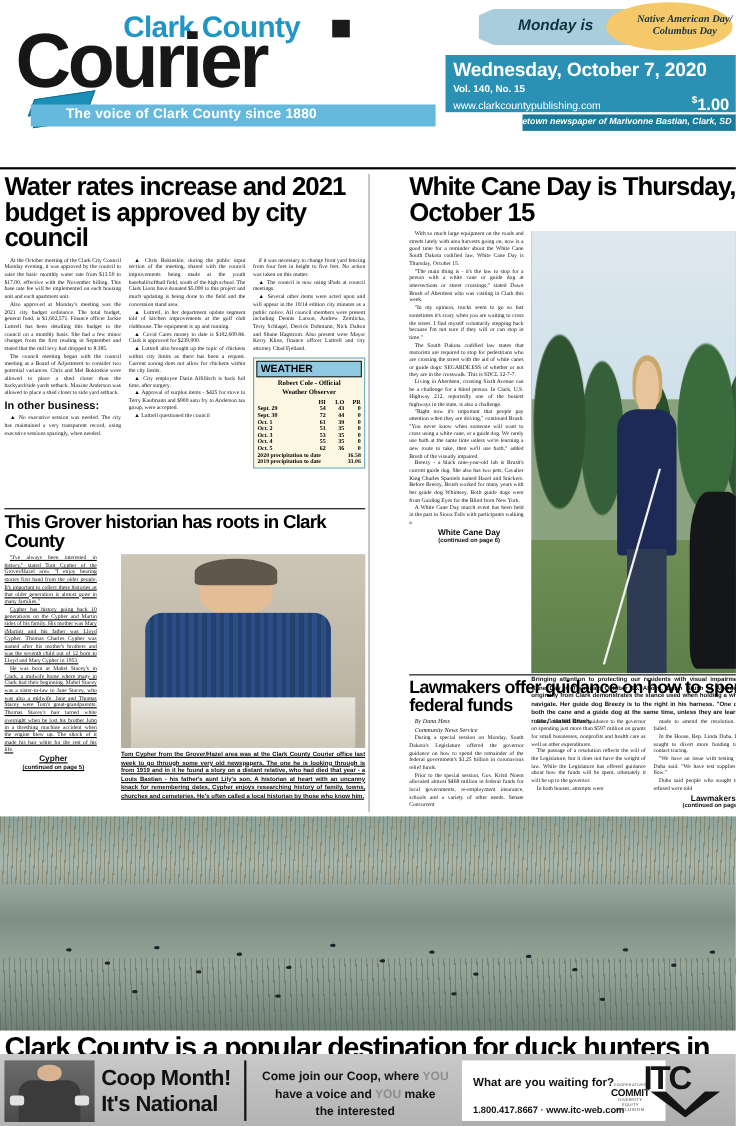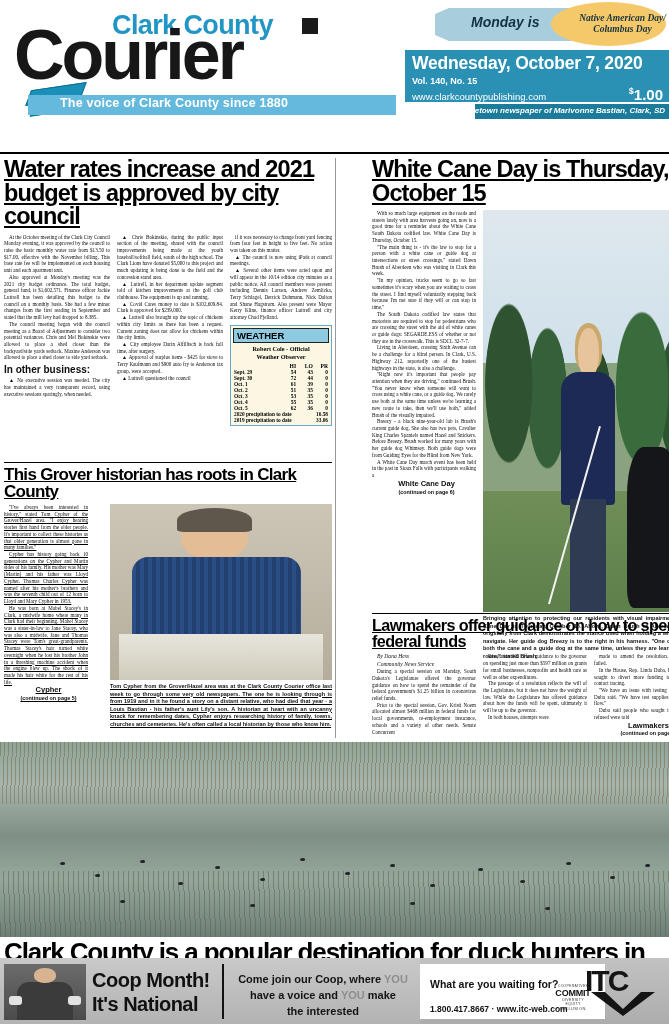--- a/index.html
+++ b/index.html
@@ -114,21 +114,21 @@
 
   
   .content { position: relative; width: 669px; }
   .half-left  { position: absolute; left: 4px;  width: 328px; }
   .half-right { position: absolute; left: 340px; width: 326px; margin-left: 32px; }
   .vdiv { position: absolute; width: 1px; background: #999; }
 
   .hl {
     font-family: "Liberation Sans", sans-serif;
     font-weight: bold; color: #000;
-    line-height: 1.0; letter-spacing: -0.9px; text-decoration: underline;
+    line-height: 1.0; letter-spacing: -0.9px;
   }
   .hl-1 { font-size: 23.5px; }
   .hl-2 { font-size: 17px; letter-spacing: -0.7px; }
   .hl-3 { font-size: 16.2px; letter-spacing: -0.6px; }
   .hl-big { font-size: 26px; letter-spacing: -1.1px; }
   .body {
     font-family: "Liberation Serif", serif;
     font-size: 5.1px; line-height: 1.32; text-align: justify;
     color: #0d0d0d; hyphens: auto;
   }

